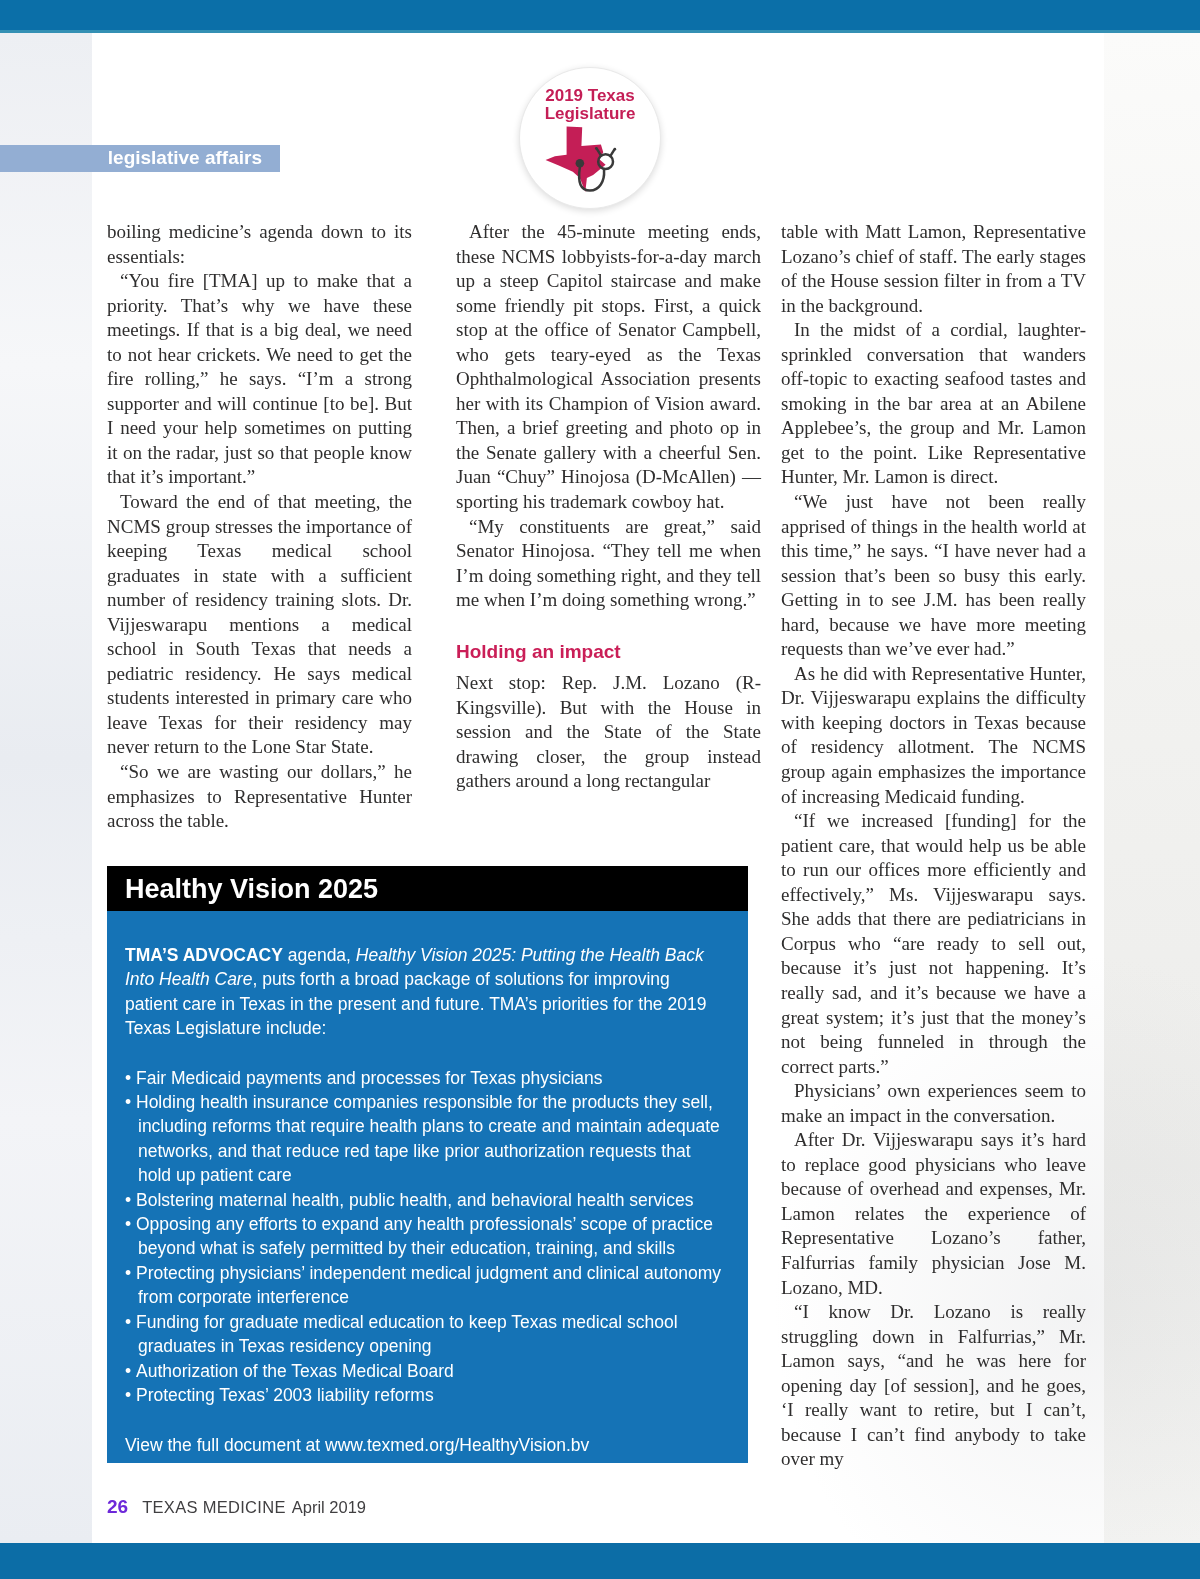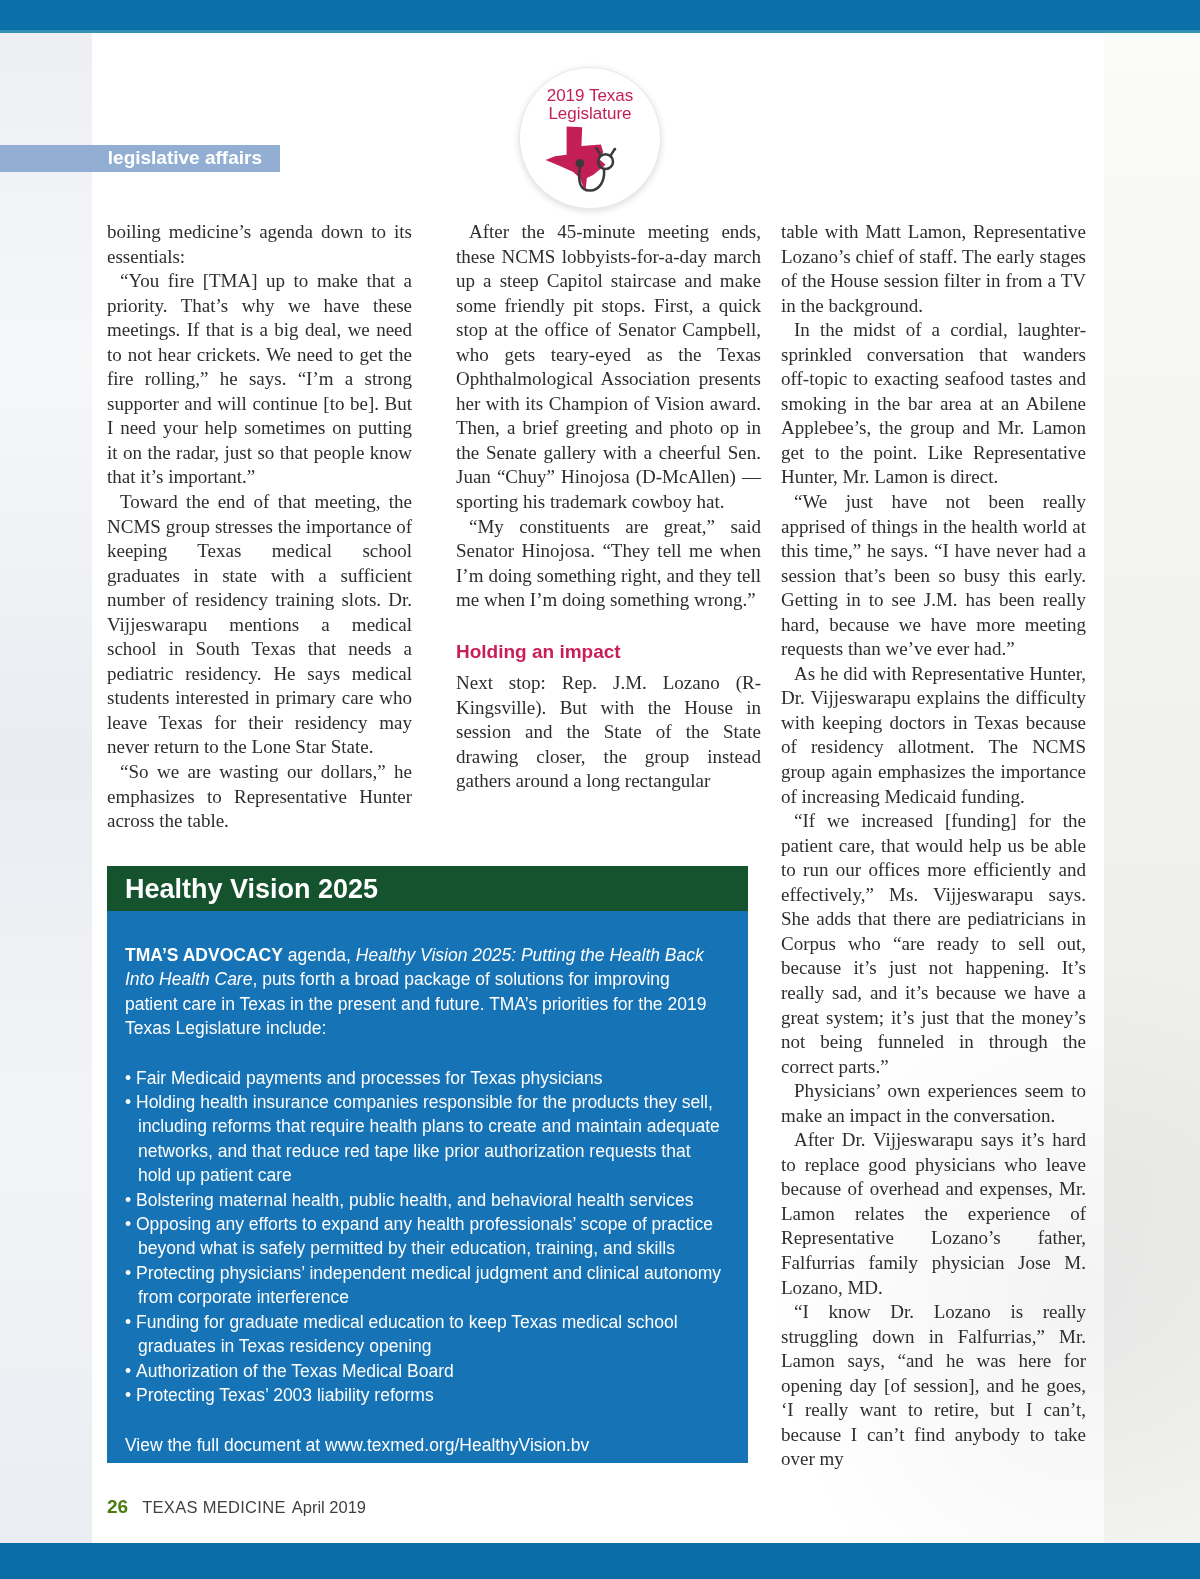--- a/index.html
+++ b/index.html
@@ -14,55 +14,55 @@
   .ghost-left{position:absolute;left:0;top:33px;width:92px;height:1510px;
     background:linear-gradient(180deg,#edeff3 0%,#f6f7f9 22%,#e9ecf1 48%,#f3f4f7 72%,#eaedf2 100%);}
   .ghost-right{position:absolute;right:0;top:33px;width:96px;height:1510px;
     background:linear-gradient(180deg,#fbfbfa 0%,#f2f2f0 40%,#ededeb 75%,#f5f5f3 100%);}
   .ghost-bottom-right{position:absolute;right:0;top:950px;width:430px;height:593px;
     background:radial-gradient(ellipse at 72% 60%,rgba(198,200,203,0.22),rgba(255,255,255,0) 70%);}
   
   .badge{position:absolute;left:519px;top:67px;width:140px;height:140px;border-radius:50%;
     background:#fff;border:1px solid #e9e9e9;box-shadow:0 2px 7px rgba(0,0,0,0.14);
     text-align:center;z-index:3;}
-  .badge-title{font-family:"Liberation Sans",sans-serif;font-weight:normal;font-size:17px;
+  .badge-title{font-family:"Liberation Sans",sans-serif;font-weight:bold;font-size:17px;
     line-height:1.08;color:#c41e56;padding-top:19px;}
   .badge svg{display:block;margin:1px auto 0;}
   
   .section-band{position:absolute;left:0;top:145px;width:262px;height:27px;background:#93aed3;
     color:#ffffff;font-family:"Liberation Sans",sans-serif;font-weight:bold;font-size:19px;
     line-height:26px;text-align:right;padding-right:18px;z-index:2;}
   
   .col{position:absolute;top:220px;width:305px;font-size:19px;line-height:24.55px;color:#2f2e2e;
     text-align:justify;z-index:1;}
   .col-1{left:107px;}
   .col-2{left:456px;}
   .col-3{left:781px;}
   .col p{margin:0;}
   .col p.ind{text-indent:13px;}
   .subhead{font-family:"Liberation Sans",sans-serif;font-weight:bold;color:#ca1e57;
     font-size:19px;margin:27px 0 7px 0;text-align:left;}
   
   .hv-box{position:absolute;left:107px;top:866px;width:641px;height:597px;z-index:2;}
-  .hv-head{height:45px;background:#14532d;color:#ffffff;font-family:"Liberation Sans",sans-serif;
+  .hv-head{height:45px;background:#000000;color:#ffffff;font-family:"Liberation Sans",sans-serif;
     font-weight:bold;font-size:27px;line-height:46px;padding-left:18px;}
   .hv-body{position:absolute;top:45px;left:0;right:0;bottom:0;background:#1573b6;color:#ffffff;
     font-family:"Liberation Sans",sans-serif;font-size:17.5px;line-height:24.4px;
     padding:32px 22px 0 18px;box-sizing:border-box;}
   .hv-intro{margin:0 0 25px 0;}
   .hv-intro b{font-weight:bold;}
   .hv-intro i{font-style:italic;}
   .hv-list{list-style:none;margin:0;padding:0;}
   .hv-list li{padding-left:13px;text-indent:-13px;}
   .hv-list li::before{content:"\2022\00A0";}
   .hv-link{margin-top:26px;}
   
   .footer{position:absolute;left:107px;top:1496px;z-index:2;font-family:"Liberation Sans",sans-serif;
     color:#403f41;font-size:16.5px;}
-  .footer .pg{font-weight:bold;font-size:19px;margin-right:14px;color:#4d7c0f;}
+  .footer .pg{font-weight:bold;font-size:19px;margin-right:14px;color:#6d28d9;}
   .footer .mag{letter-spacing:0.3px;margin-right:6px;}
 </style>
 </head>
 <body>
 
 <div class="top-band"></div>
 <div class="ghost-left"></div>
 <div class="ghost-right"></div>
 <div class="ghost-bottom-right"></div>
 

